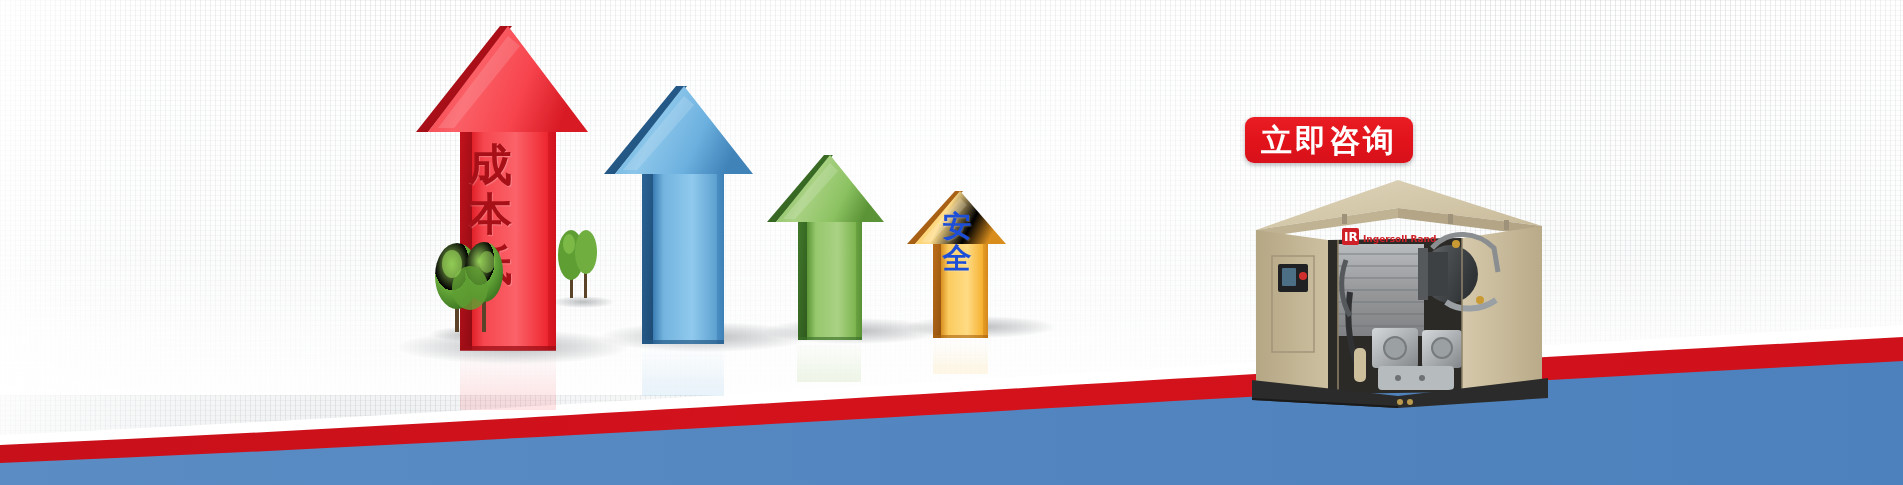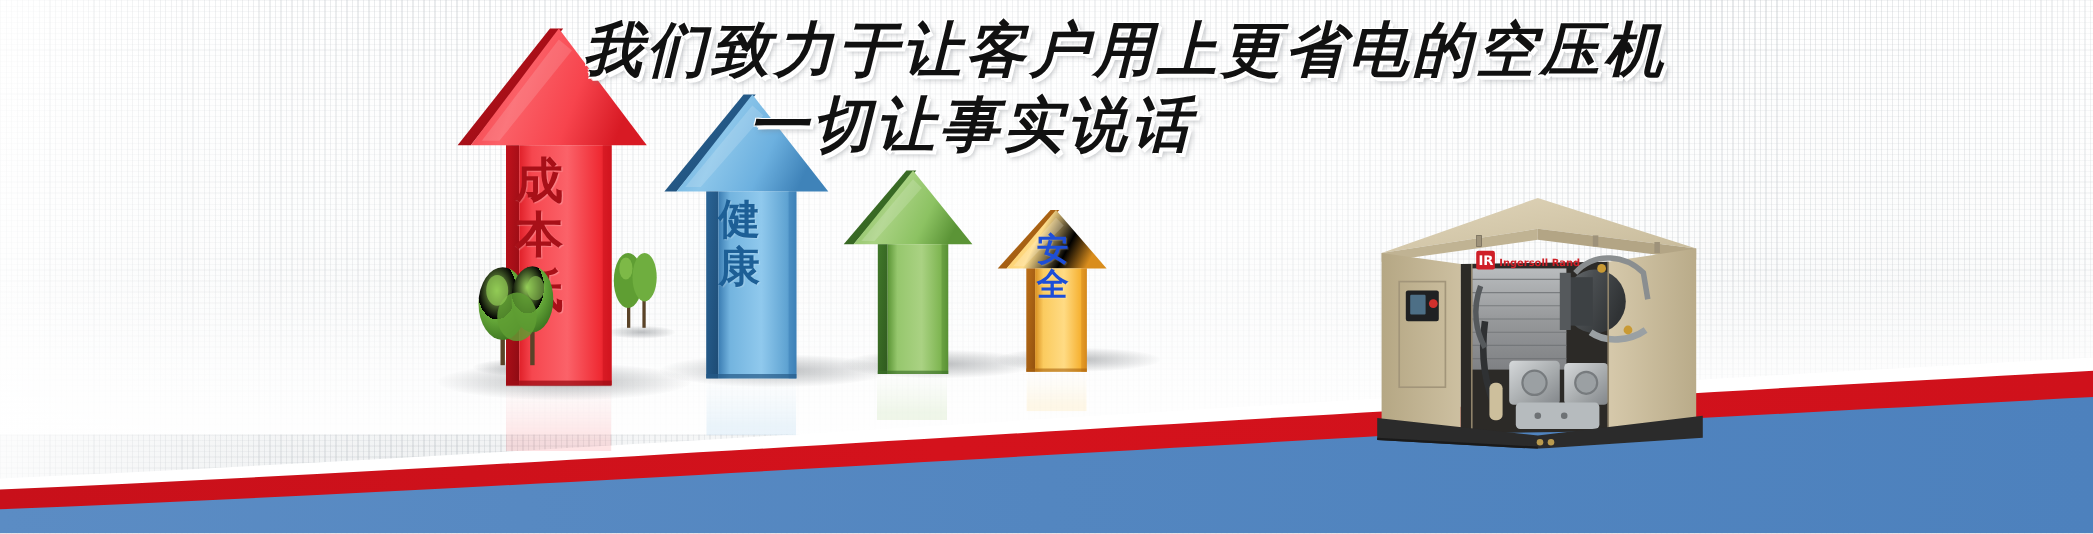--- a/index.html
+++ b/index.html
@@ -218,21 +218,20 @@
         </linearGradient>
       </defs>
       <polygon points="6,92 78,4 89,4 17,92" fill="url(#gBlueEdge)"></polygon>
       <polygon points="17,92 86,4 155,92" fill="url(#gBlueHead)"></polygon>
       <rect x="44" y="92" width="11" height="170" fill="url(#gBlueEdge)"></rect>
       <rect x="55" y="92" width="71" height="170" fill="url(#gBlueShaft)"></rect>
       <rect x="119" y="92" width="7" height="170" fill="#3f83b9" opacity="0.55"></rect>
       <polygon points="25,88 86,14 96,23 39,88" fill="#ffffff" opacity="0.16"></polygon>
       <rect x="44" y="258" width="82" height="4" fill="#255a88" opacity="0.7"></rect>
     </svg>
-    <div class="arrow-label" style="top:96px; left:38px; font-size:38px; color:#1d5f96; letter-spacing:2px; width:74px; word-break:break-all; text-shadow:1px 1px 1px rgba(255,255,255,0.22);">健康</div>
   </div>
 
   <div class="reflection" style="left:642px; top:344px; width:82px; height:52px; background:linear-gradient(to bottom,#73b4df,#90c9ed);"></div>
 
   <div class="shadow-ellipse" style="left:765px; top:318px; width:178px; height:26px;"></div>
 
   <div class="arrow" style="left:762px; top:152px; width:150px; height:188px;">
     <svg width="150" height="188" viewBox="0 0 150 188" aria-hidden="true">
       <defs>
         <linearGradient id="gGreenShaft" x1="0" y1="0" x2="1" y2="0">
@@ -446,19 +445,18 @@
       </linearGradient>
     </defs>
 
     <path d="M0,150 C 520,126 1060,86 1903,40 L1903,200 L0,200 Z" fill="#ffffff"></path>
 
     <path d="M0,160 C 520,137 1060,98 1903,52 L1903,200 L0,200 Z" fill="url(#redBand)"></path>
 
     <path d="M0,178 C 520,157 1060,120 1903,76 L1903,200 L0,200 Z" fill="url(#blueBand)"></path>
   </svg>
 
-  <div class="headline">
-    <div class="hl-line1">我们致力于让客户用上更省电的空压机</div>
-    <div class="hl-line2">一切让事实说话</div>
-  </div>
-
+
+  <button class="cta">
+    <span class="cta-label">立即咨询</span>
+  </button>
 
 </div>
 
 </body></html>

